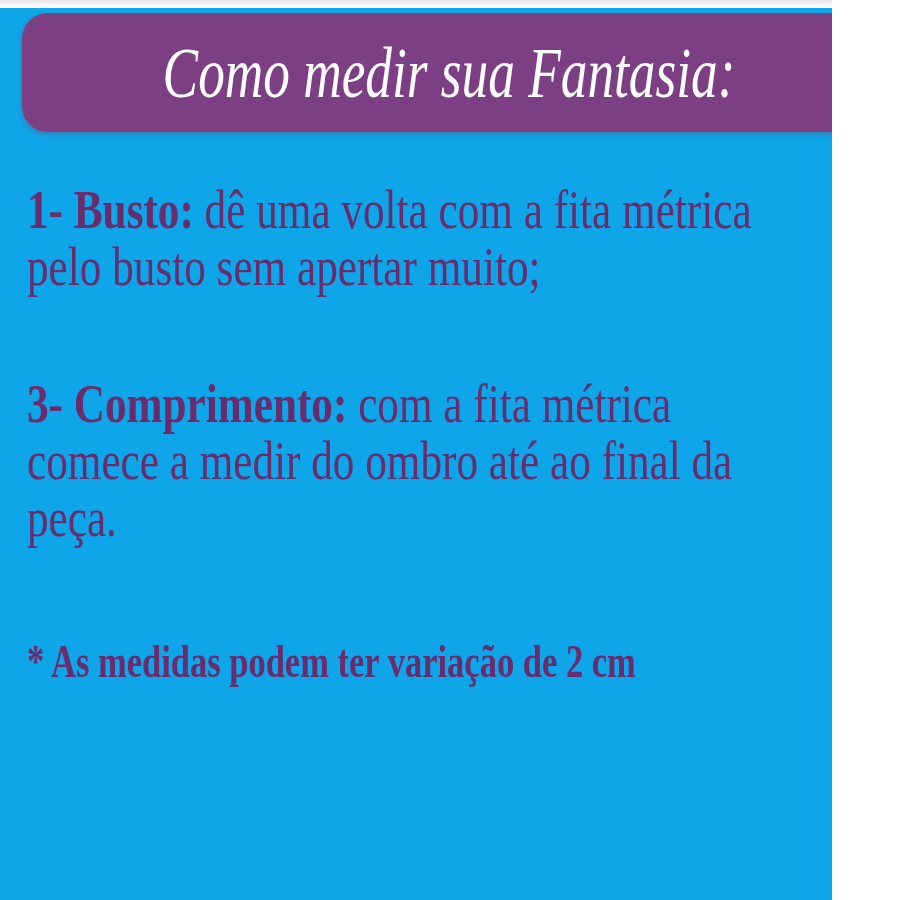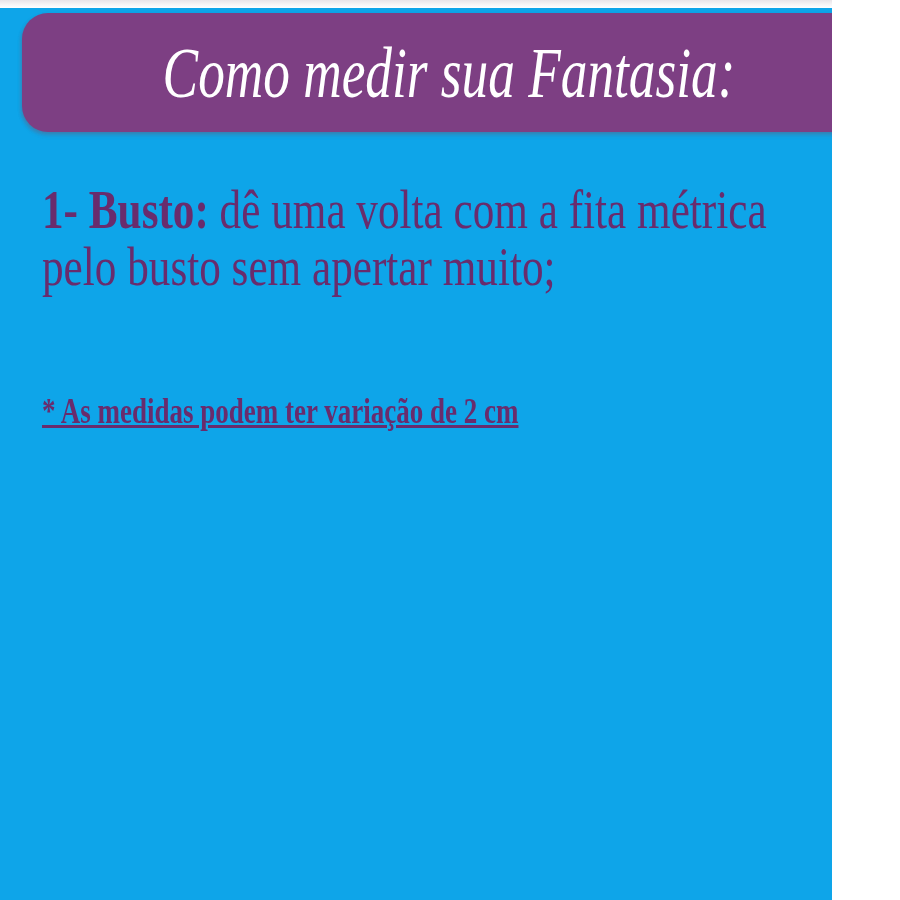--- a/index.html
+++ b/index.html
@@ -38,43 +38,42 @@
     color: #ffffff;
     font-style: italic;
     font-weight: normal;
     font-size: 72px;
     line-height: 1;
     white-space: nowrap;
     transform: scaleX(0.74);
     transform-origin: 50% 50%;
   }
   .content {
-    padding: 50px 0 0 42px;
+    padding: 50px 0 0 27px;
     color: #692c6d;
   }
   .item {
     margin: 0 0 80px 0;
     font-size: 54px;
     line-height: 57px;
   }
   .line {
     display: block;
     white-space: nowrap;
     transform: scaleX(0.80);
     transform-origin: 0 50%;
   }
   .lead {
     font-weight: bold;
   }
   .footnote {
     margin: 89px 0 0 0;
-    font-size: 36px;
+    font-size: 46px;
     line-height: 52px;
     font-weight: bold;
-    text-decoration: underline;
   }
   .footnote .line {
     transform: scaleX(0.75);
   }
 </style>
 </head>
 <body>
 
 <div class="page">
   <div class="top-edge"></div>
@@ -87,19 +86,27 @@
 
     <p class="item">
       <span class="line">
         <strong class="lead">1- Busto:</strong>
         <span>dê uma volta com a fita métrica</span>
       </span>
       <span class="line">pelo busto sem apertar muito;</span>
     </p>
 
 
+    <p class="item">
+      <span class="line">
+        <strong class="lead">3- Comprimento:</strong>
+        <span>com a fita métrica</span>
+      </span>
+      <span class="line">comece a medir do ombro até ao final da</span>
+      <span class="line">peça.</span>
+    </p>
 
     <p class="footnote">
       <span class="line">* As medidas podem ter variação de 2 cm</span>
     </p>
 
   </div>
 </div>
 
 </body></html>

